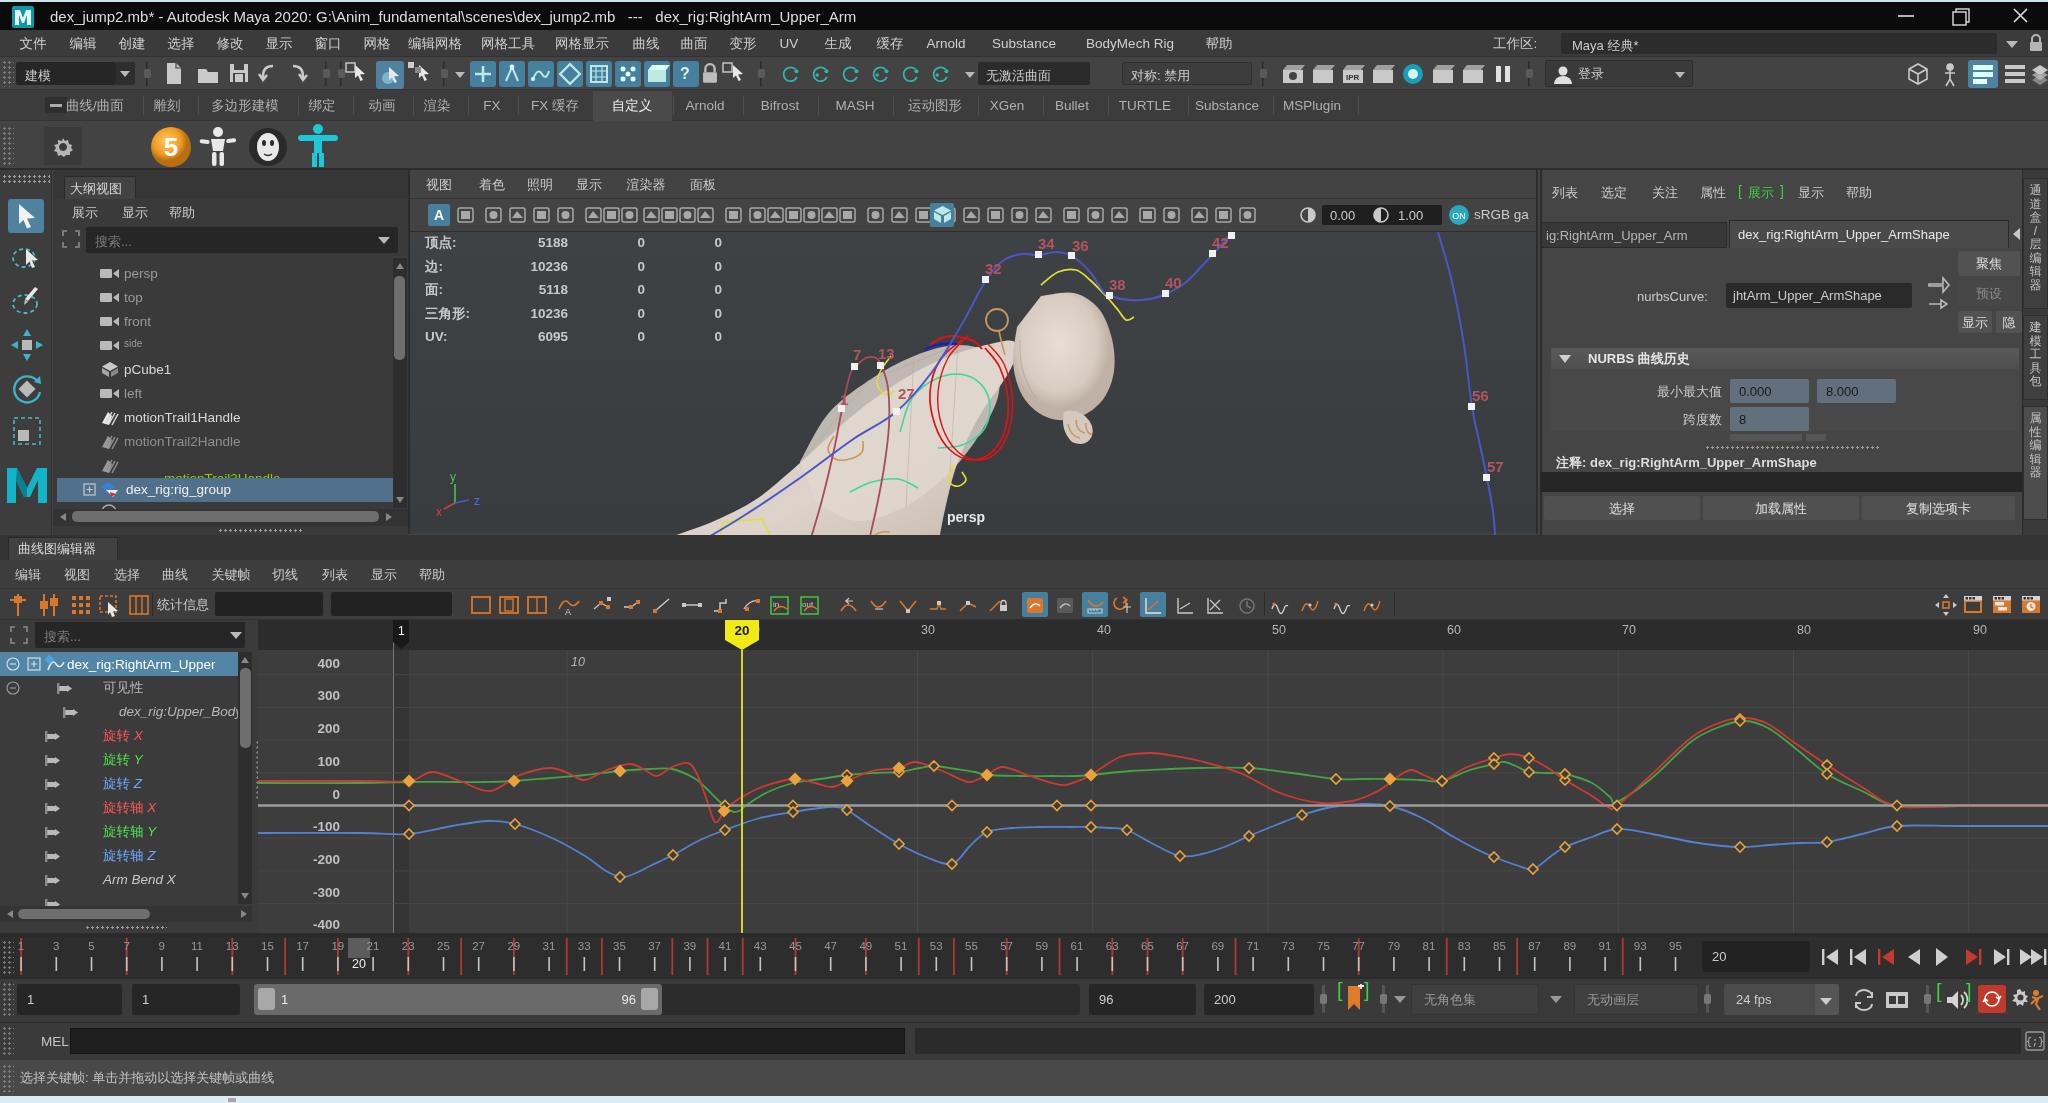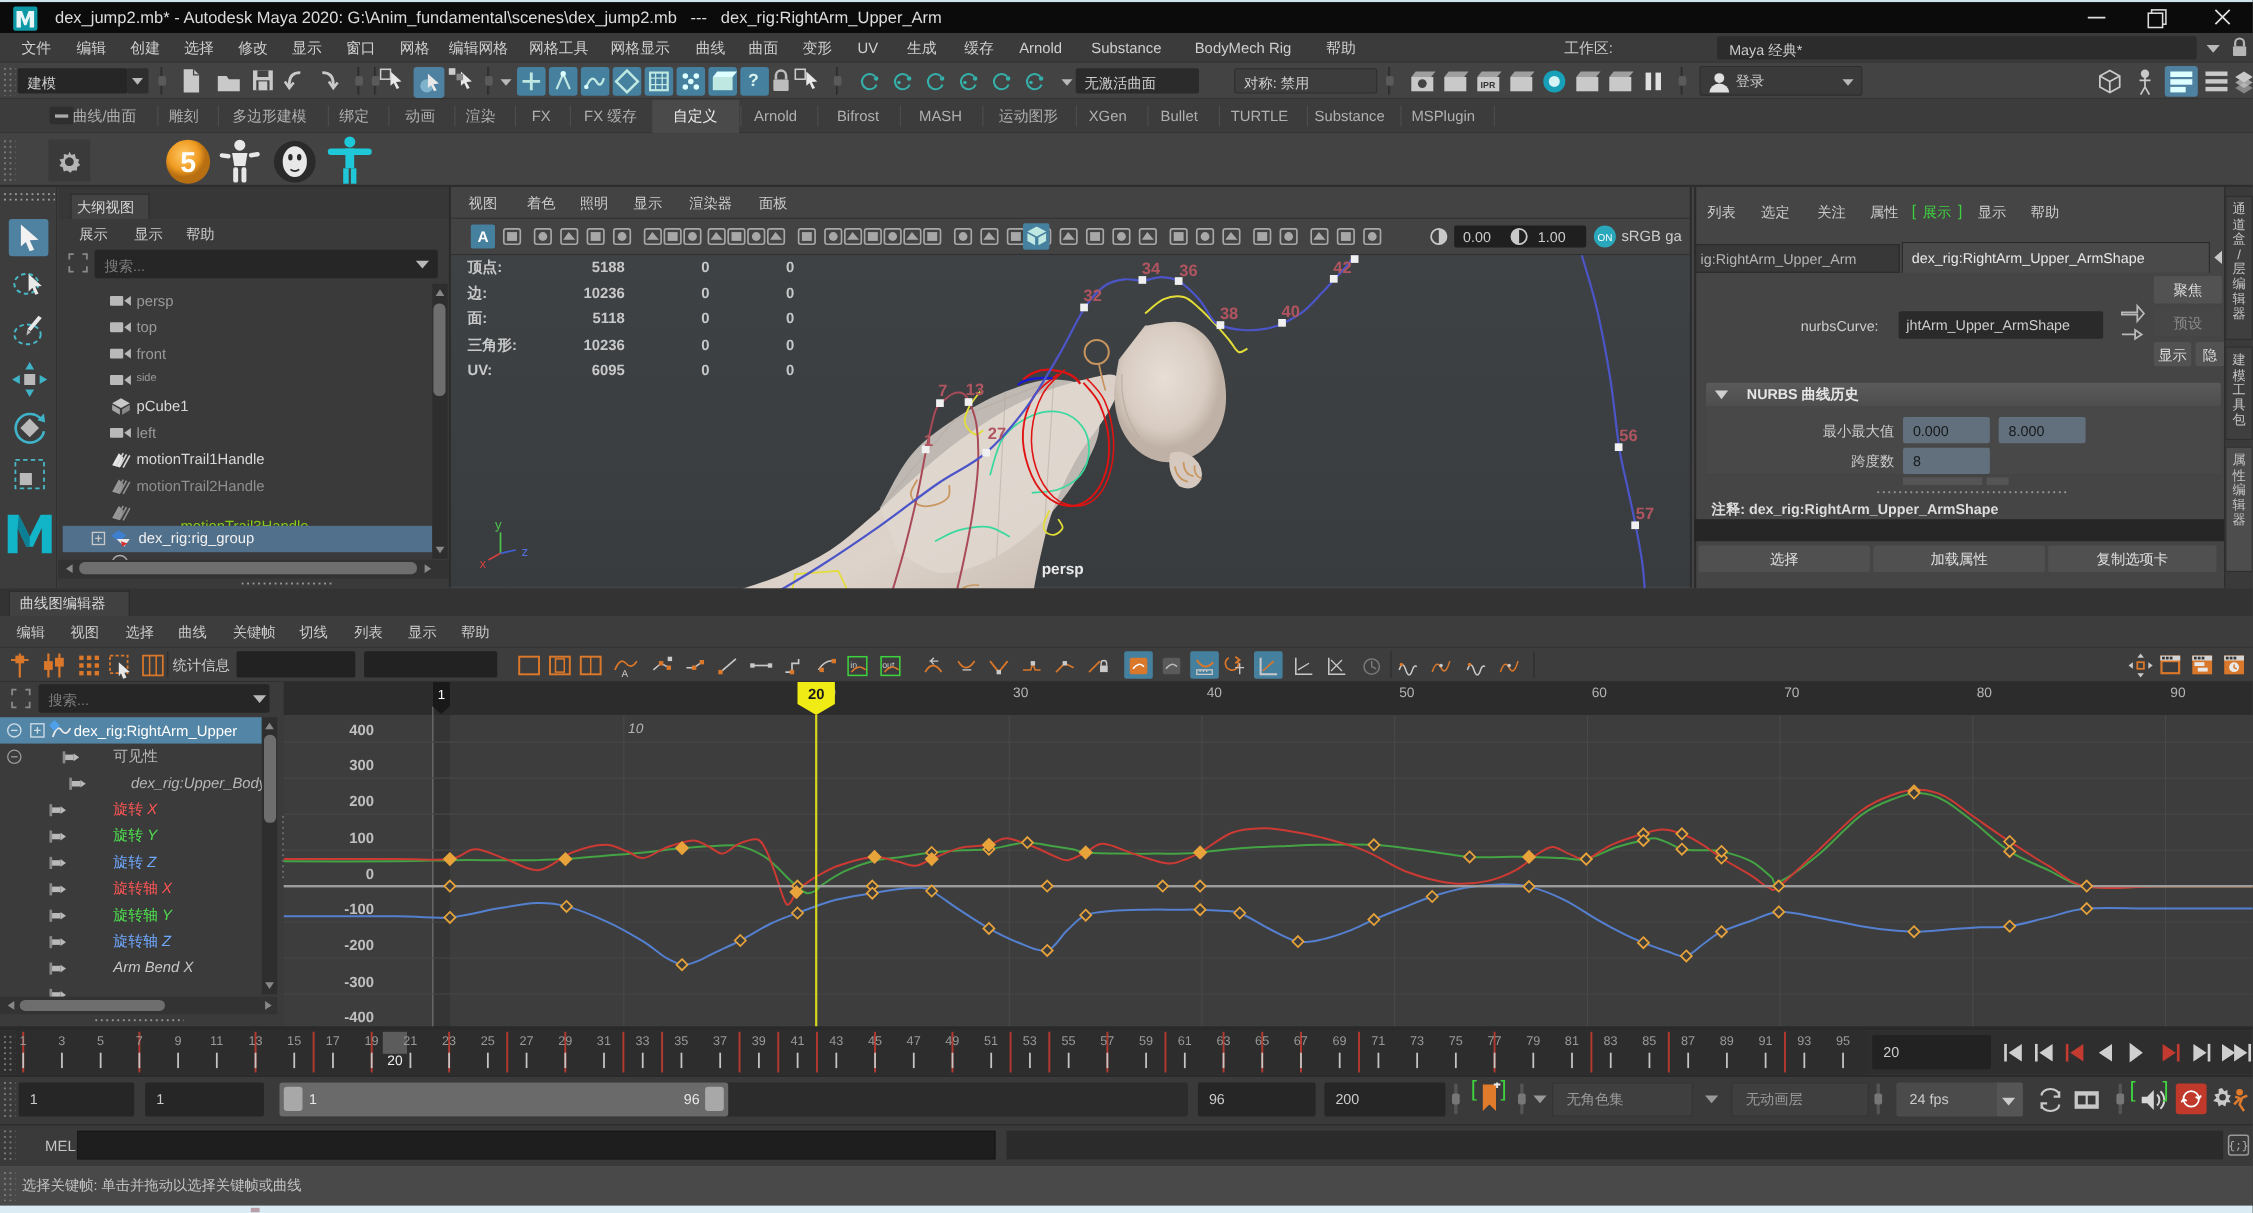--- a/index.html
+++ b/index.html
@@ -41,21 +41,21 @@
 <div class="tx ctr" style="left:646px;top:37px;font-size:13.5px;color:#cfcfcf;">曲线</div>
 <div class="tx ctr" style="left:694px;top:37px;font-size:13.5px;color:#cfcfcf;">曲面</div>
 <div class="tx ctr" style="left:743px;top:37px;font-size:13.5px;color:#cfcfcf;">变形</div>
 <div class="tx ctr" style="left:789px;top:37px;font-size:13.5px;color:#cfcfcf;">UV</div>
 <div class="tx ctr" style="left:838px;top:37px;font-size:13.5px;color:#cfcfcf;">生成</div>
 <div class="tx ctr" style="left:890px;top:37px;font-size:13.5px;color:#cfcfcf;">缓存</div>
 <div class="tx ctr" style="left:946px;top:37px;font-size:13.5px;color:#cfcfcf;">Arnold</div>
 <div class="tx ctr" style="left:1024px;top:37px;font-size:13.5px;color:#cfcfcf;">Substance</div>
 <div class="tx ctr" style="left:1130px;top:37px;font-size:13.5px;color:#cfcfcf;">BodyMech Rig</div>
 <div class="tx ctr" style="left:1219px;top:37px;font-size:13.5px;color:#cfcfcf;">帮助</div>
-<div class="tx" style="left:1422px;top:37px;font-size:13.5px;">工作区:</div>
+<div class="tx" style="left:1493px;top:37px;font-size:13.5px;">工作区:</div>
 <div class="inp" style="left:1561px;top:33px;width:436px;height:21px;background:#2c2c2c;">
     <span style="position:absolute;left:11px;top:4px;">Maya 经典*</span>
   </div>
 <svg class="a" style="left:2000px;top:33px;" width="24" height="21">
     <path d="M6,8 L12,15 L18,8 Z" fill="#b9b9b9"></path>
   </svg>
 <svg class="a" style="left:2028px;top:34px;" width="16" height="19" viewBox="0 0 16 19">
 <rect x="2" y="8" width="12" height="9" rx="1" fill="#b5b5b5"></rect>
     <path d="M4,8 V5 a4,4 0 0 1 8,0 V8" fill="none" stroke="#b5b5b5" stroke-width="2"></path>
   </svg>

